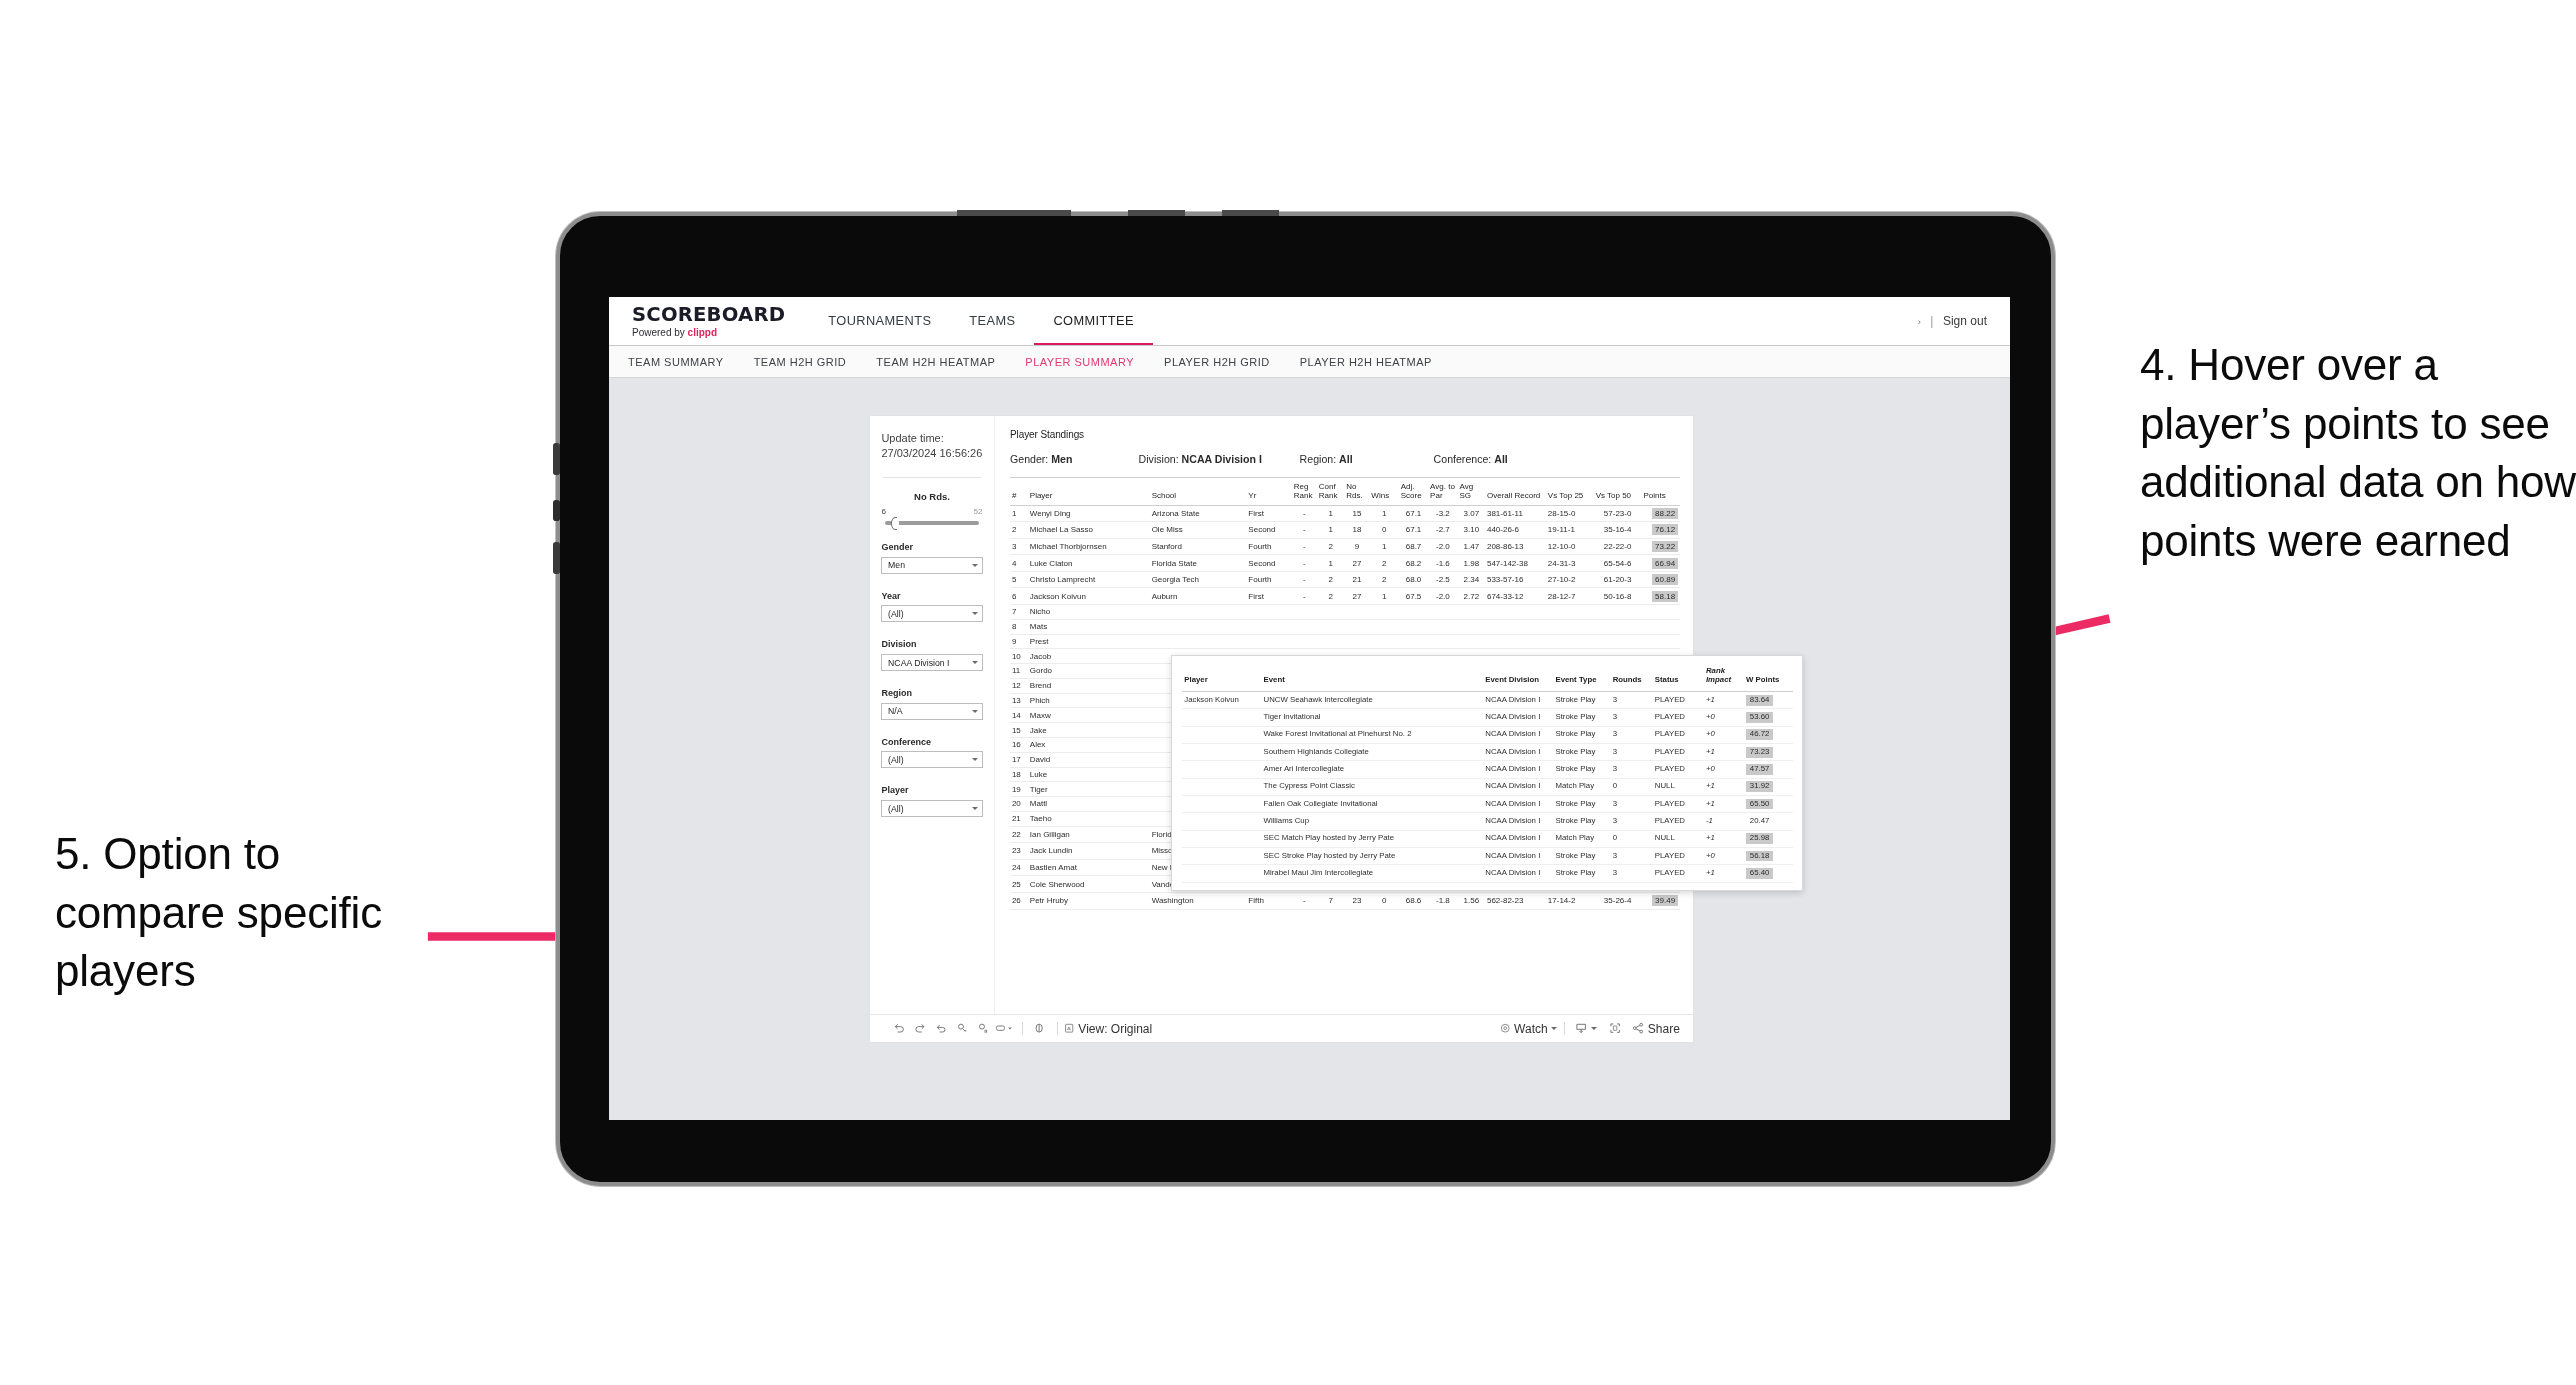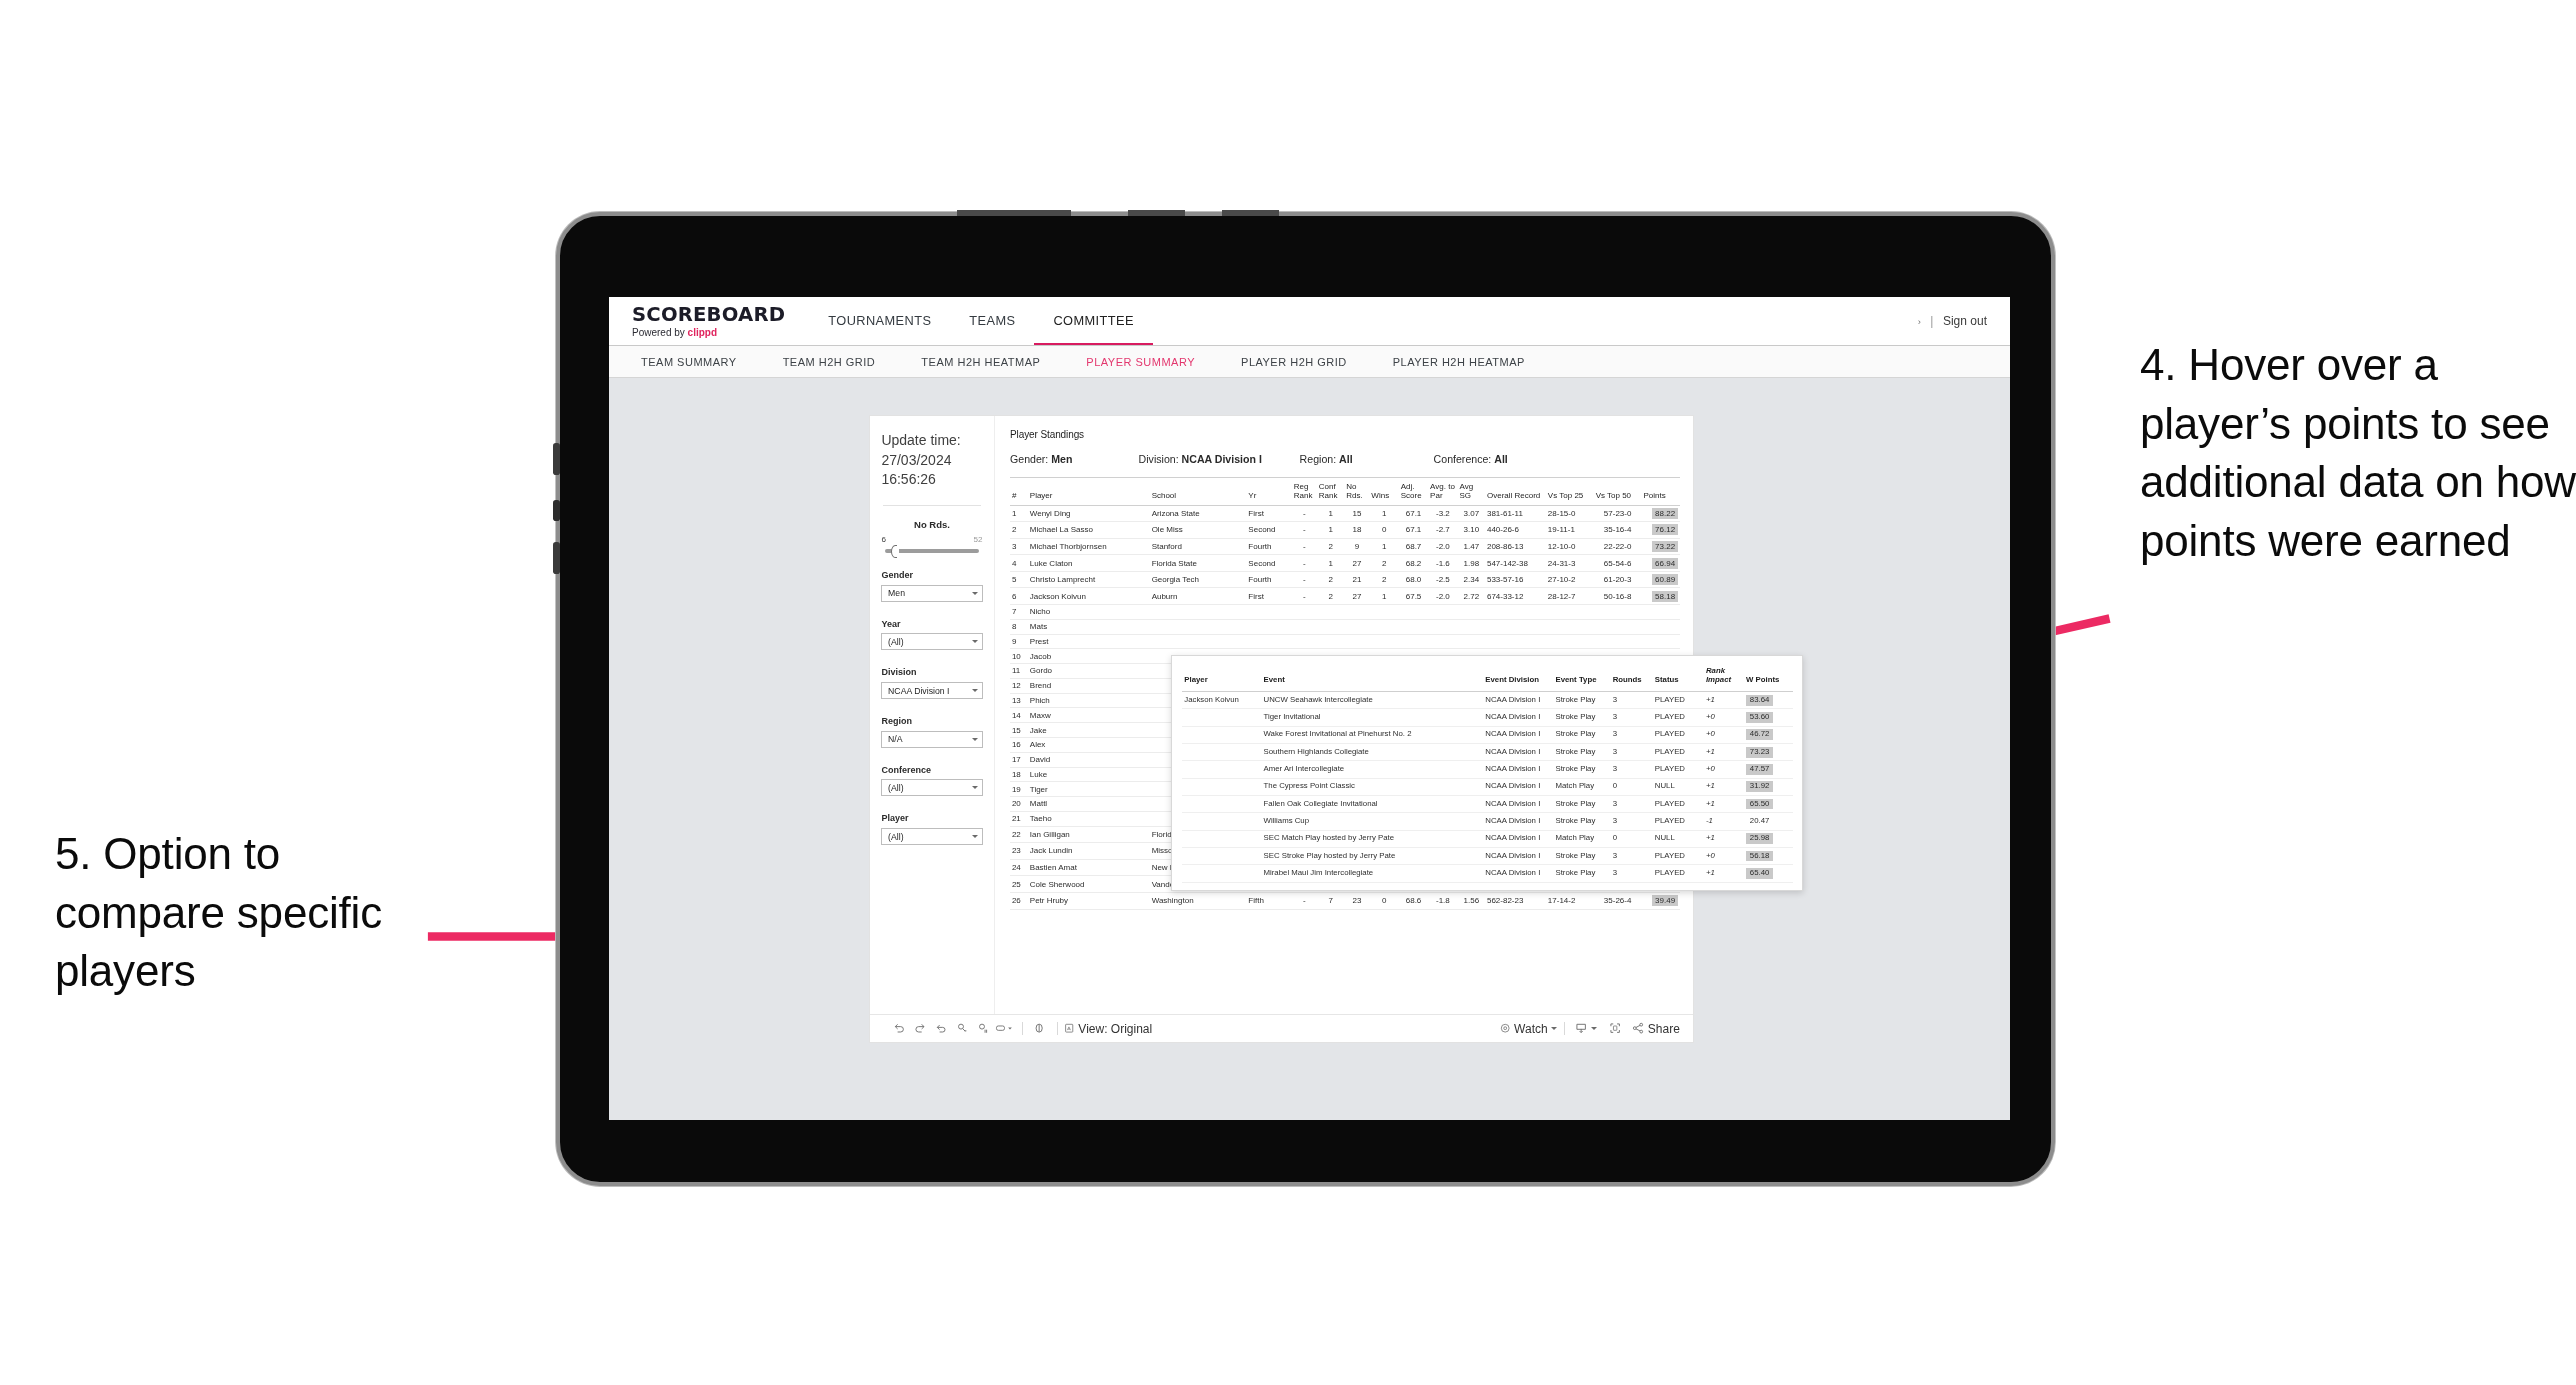--- a/index.html
+++ b/index.html
@@ -108,22 +108,22 @@
     color: #3b3b3b;
   }
   .header-right .sep { color:#9a9a9a; }
   .header-right .tiny { font-size: 9.5px; color:#6d6d6d; }
 
   
   .subnav {
     height: 32px;
     background: #fafafa;
     display: flex; align-items: center;
-    gap: 16px;
-    padding-left: 32px;
+    gap: 0;
+    padding-left: 19px;
     border-bottom: 0.9px solid #d5d5d5;
   }
   .subnav-item {
     font-size: 11px;
     letter-spacing: 0.5px;
     color: #3d4247;
     padding: 0 16px 0 0;
     margin-right: 14px;
     cursor: pointer;
     white-space: nowrap;
@@ -149,21 +149,21 @@
   }
   .viz-body { display:flex; flex:1; min-height:0; }
 
   
   .side {
     width: 125px;
     padding: 15px 11.4px 0 11.4px;
     border-right: 0.9px solid #eeeeee;
     position: relative;
   }
-  .update-label { font-size: 14px; color:#3f3f3f; line-height:1.4; }
+  .update-label { font-size: 11px; color:#3f3f3f; line-height:1.4; }
   .side-div { height:0.9px; background:#e2e2e2; margin: 15px 1.9px 13.2px 1.9px; }
 
   .f-title { font-size: 9px; font-weight: 700; color: #2b2b2b; margin-bottom: 4.7px; }
   .f-title.center { text-align:center; font-size:9.5px; }
   .f-group { margin-bottom: 17px; }
 
   .slider-nums { display:flex; justify-content:space-between; font-size:8.1px; color:#3b3b3b; margin-bottom:2.8px;}
   .slider-nums .hi { color:#9b9b9b; }
   .slider-track { position:relative; height:3.8px; background:#9c9c9c; border-radius:1.9px; margin: 5.7px 3.8px 0 3.8px;}
   .slider-knob {

